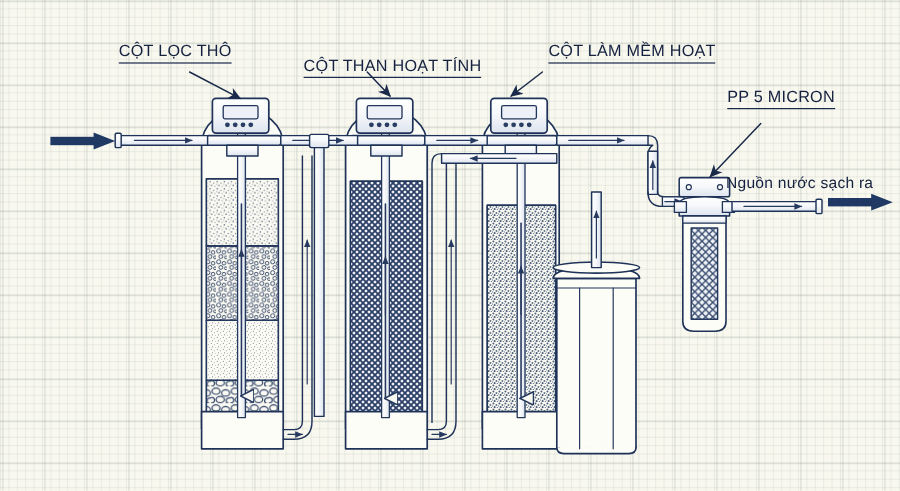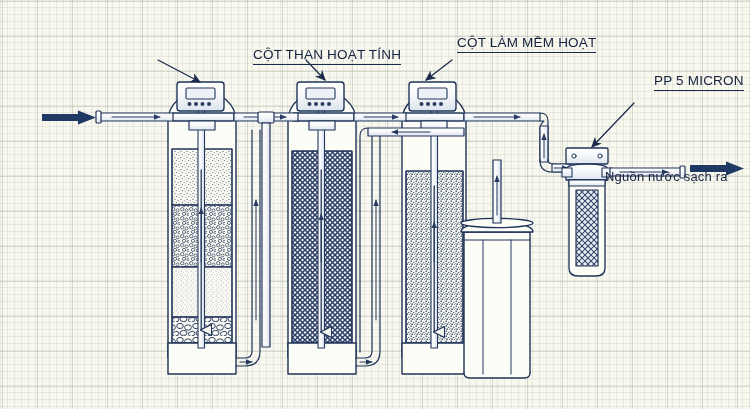--- a/index.html
+++ b/index.html
@@ -303,24 +303,25 @@
         <rect x="42" y="114" width="38" height="7"></rect>
         <path d="M78,110.5 L96,117.5 L78,124.5 Z"></path>
       </g>
       <g>
         <rect x="690" y="165" width="38" height="7"></rect>
         <path d="M726,161.5 L744,168.5 L726,175.5 Z"></path>
       </g>
     </g>
   </svg>
 
+  <div class="lbl cap uline" style="left:99px;top:35px;">CỘT LỌC THÔ</div>
 
   <div class="lbl cap uline" style="left:253px;top:35px;margin-top:12px;">CỘT THAN HOẠT TÍNH</div>
 
   <div class="lbl cap uline" style="left:457px;top:35px;">CỘT LÀM MỀM HOẠT</div>
 
 
-  <div class="lbl cap uline" style="left:606px;top:73px;margin-left:48px;">PP 5 MICRON</div>
-
-
-  <div class="lbl flow" style="left:605px;top:146px;margin-top:24px;">Nguồn nước sạch ra</div>
+  <div class="lbl cap uline" style="left:606px;top:73px;">PP 5 MICRON</div>
+
+
+  <div class="lbl flow" style="left:605px;top:146px;">Nguồn nước sạch ra</div>
 
 </div>
 
 </body></html>

